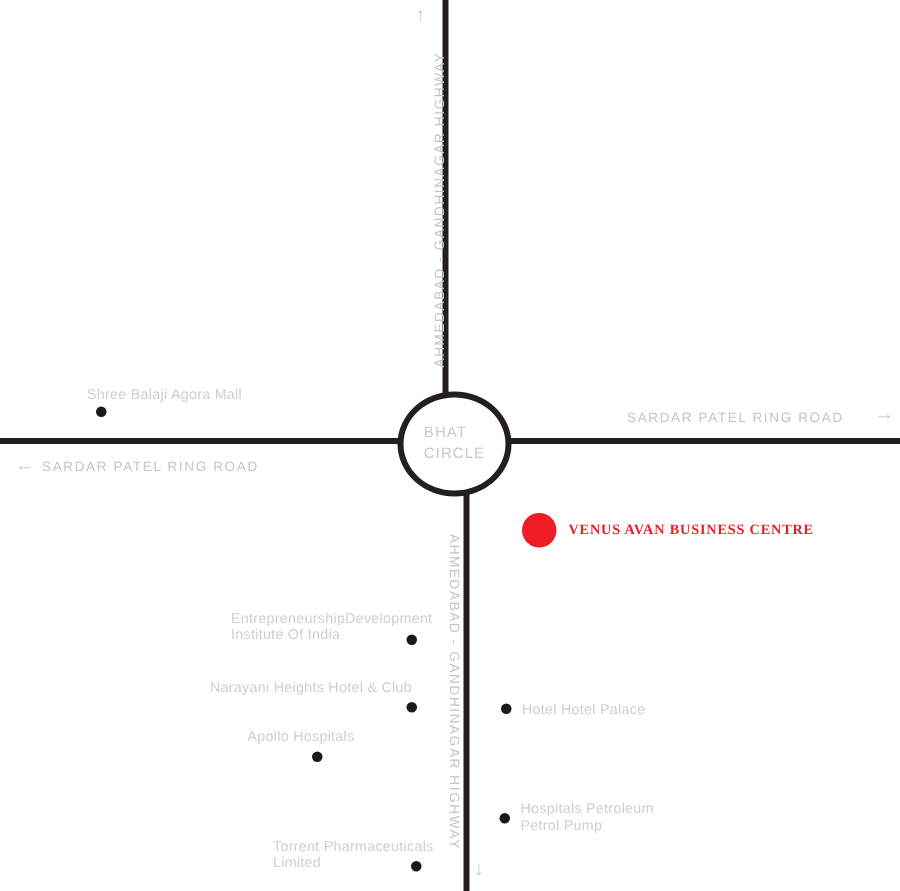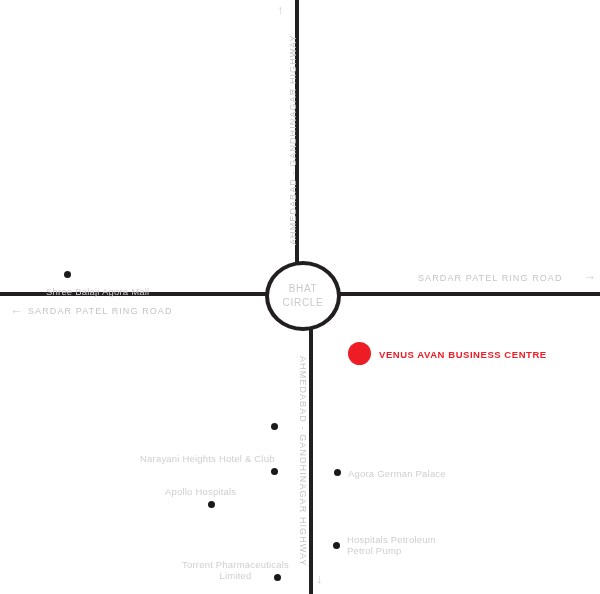--- a/index.html
+++ b/index.html
@@ -33,21 +33,20 @@
     position: absolute;
     border: 4px solid #231f20;
     border-radius: 50%;
     background: #ffffff;
     box-sizing: border-box;
     display: flex;
     align-items: center;
     justify-content: center;
   }
   .circle-label {
-    text-align: center;
     color: #c9c9c9;
     font-size: 10px;
     letter-spacing: 0.7px;
     line-height: 14px;
     text-transform: uppercase;
   }
 
   
   .road-label {
     position: absolute;
@@ -133,37 +132,39 @@
   <div class="road-label" style="left:418px; top:273px;">SARDAR PATEL RING ROAD</div>
   <div class="arrow" style="left:583px; top:269px;">→</div>
 
   <div class="road-label road-label-v rot-ccw" style="left:288px; top:245px;">AHMEDABAD - GANDHINAGAR HIGHWAY</div>
   <div class="arrow" style="left:277px; top:3px;">↑</div>
 
   <div class="road-label road-label-v rot-cw" style="left:308px; top:356px;">AHMEDABAD - GANDHINAGAR HIGHWAY</div>
   <div class="arrow" style="left:316px; top:572px;">↓</div>
 
   <div class="venue-dot" style="left:348px; top:342px; background:#ee1c25;"></div>
-  <div class="venue-label" style="left:379px; top:349px; color:#ee1c25;">VENUS AVAN BUSINESS CENTRE</div>
+  <div class="venue-label" style="left:379px; top:349px; color:#ee1c25;font-family:Liberation Serif, serif;">VENUS AVAN BUSINESS CENTRE</div>
 
-  <div class="poi-label left" style="left:46px; top:258px;margin-top:28px;">Shree Balaji Agora Mall</div>
+  <div class="poi-label left" style="left:58px; top:258px;">Shree Balaji Agora Mall</div>
   <div class="poi-dot" style="left:64px; top:271px;"></div>
 
+  <div class="poi-label left" style="left:154px; top:407px;">EntrepreneurshipDevelopment
+Institute Of India</div>
   <div class="poi-dot" style="left:271px; top:423px;"></div>
 
   <div class="poi-label left" style="left:140px; top:453px;">Narayani Heights Hotel &amp; Club</div>
   <div class="poi-dot" style="left:271px; top:468px;"></div>
 
   <div class="poi-label left" style="left:165px; top:486px;">Apollo Hospitals</div>
   <div class="poi-dot" style="left:208px; top:501px;"></div>
 
-  <div class="poi-label left" style="left:182px; top:559px;text-align:center;">Torrent Pharmaceuticals
+  <div class="poi-label left" style="left:182px; top:559px;">Torrent Pharmaceuticals
 Limited</div>
   <div class="poi-dot" style="left:274px; top:574px;"></div>
 
   <div class="poi-dot" style="left:334px; top:469px;"></div>
-  <div class="poi-label right" style="left:348px; top:468px;">Agora German Palace</div>
+  <div class="poi-label right" style="left:348px; top:468px;">Hotel Hotel Palace</div>
 
   <div class="poi-dot" style="left:333px; top:542px;"></div>
   <div class="poi-label right" style="left:347px; top:534px;">Hospitals Petroleum
 Petrol Pump</div>
 
 </div>
 
 </body></html>

